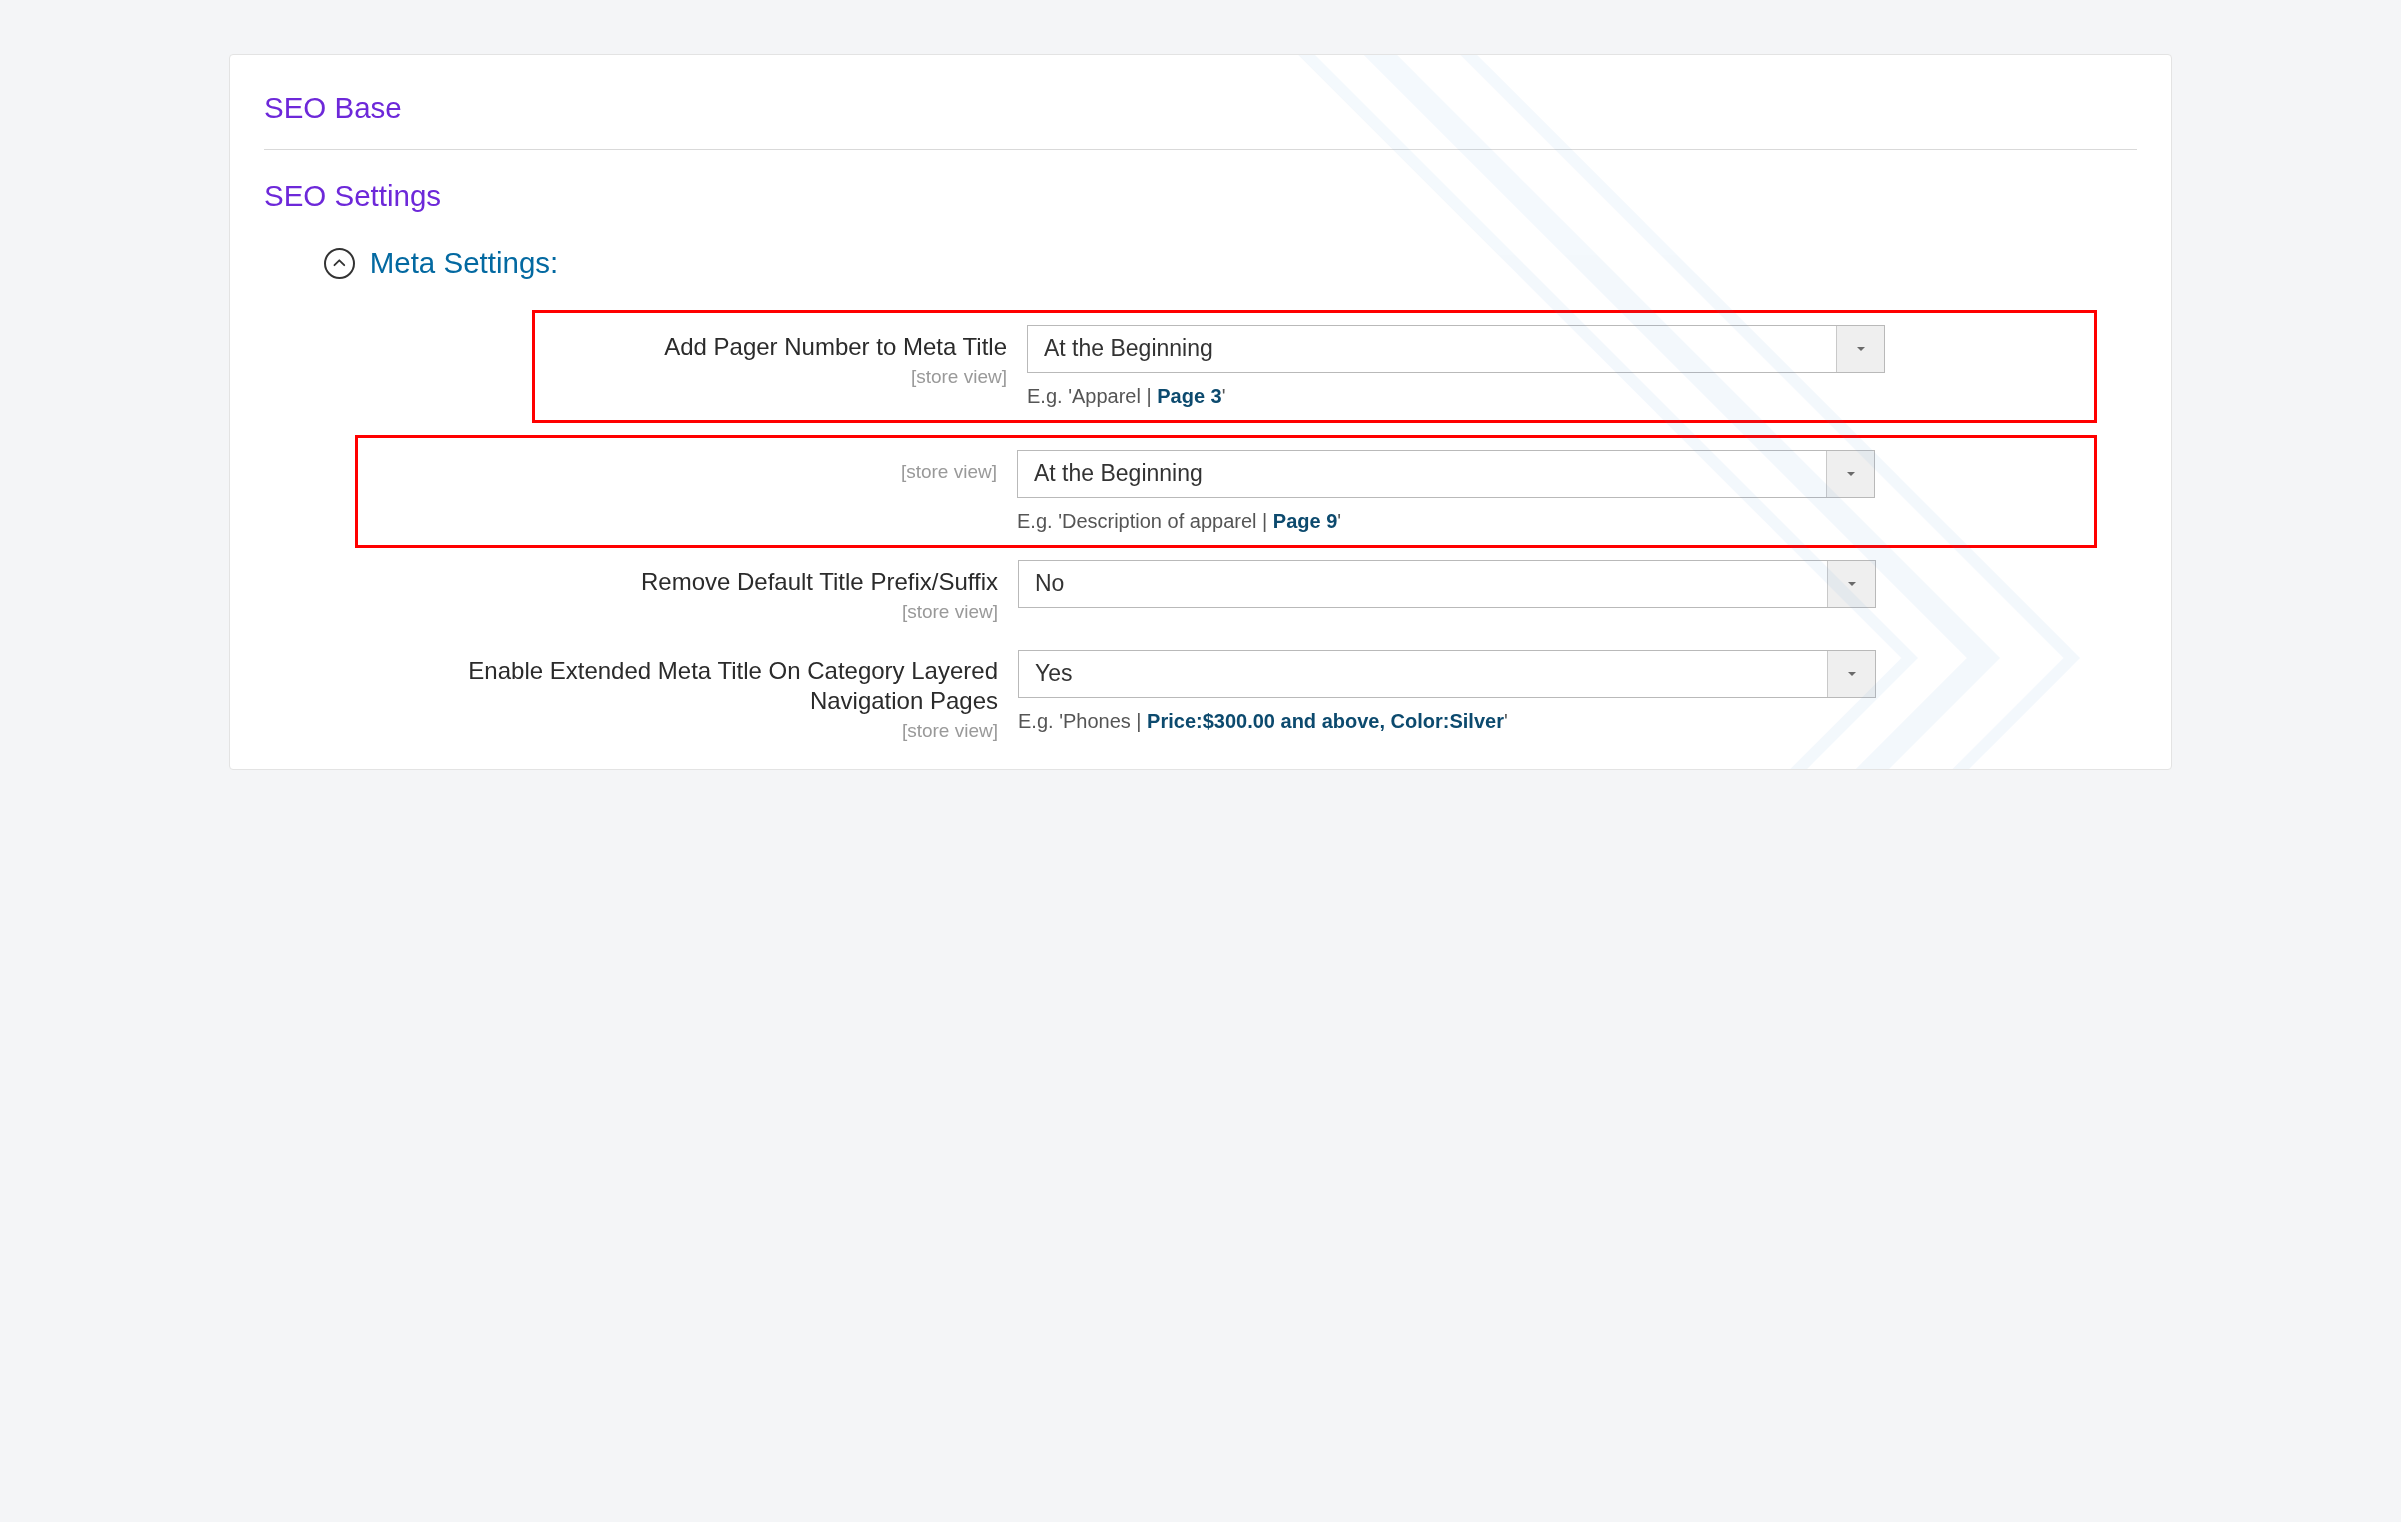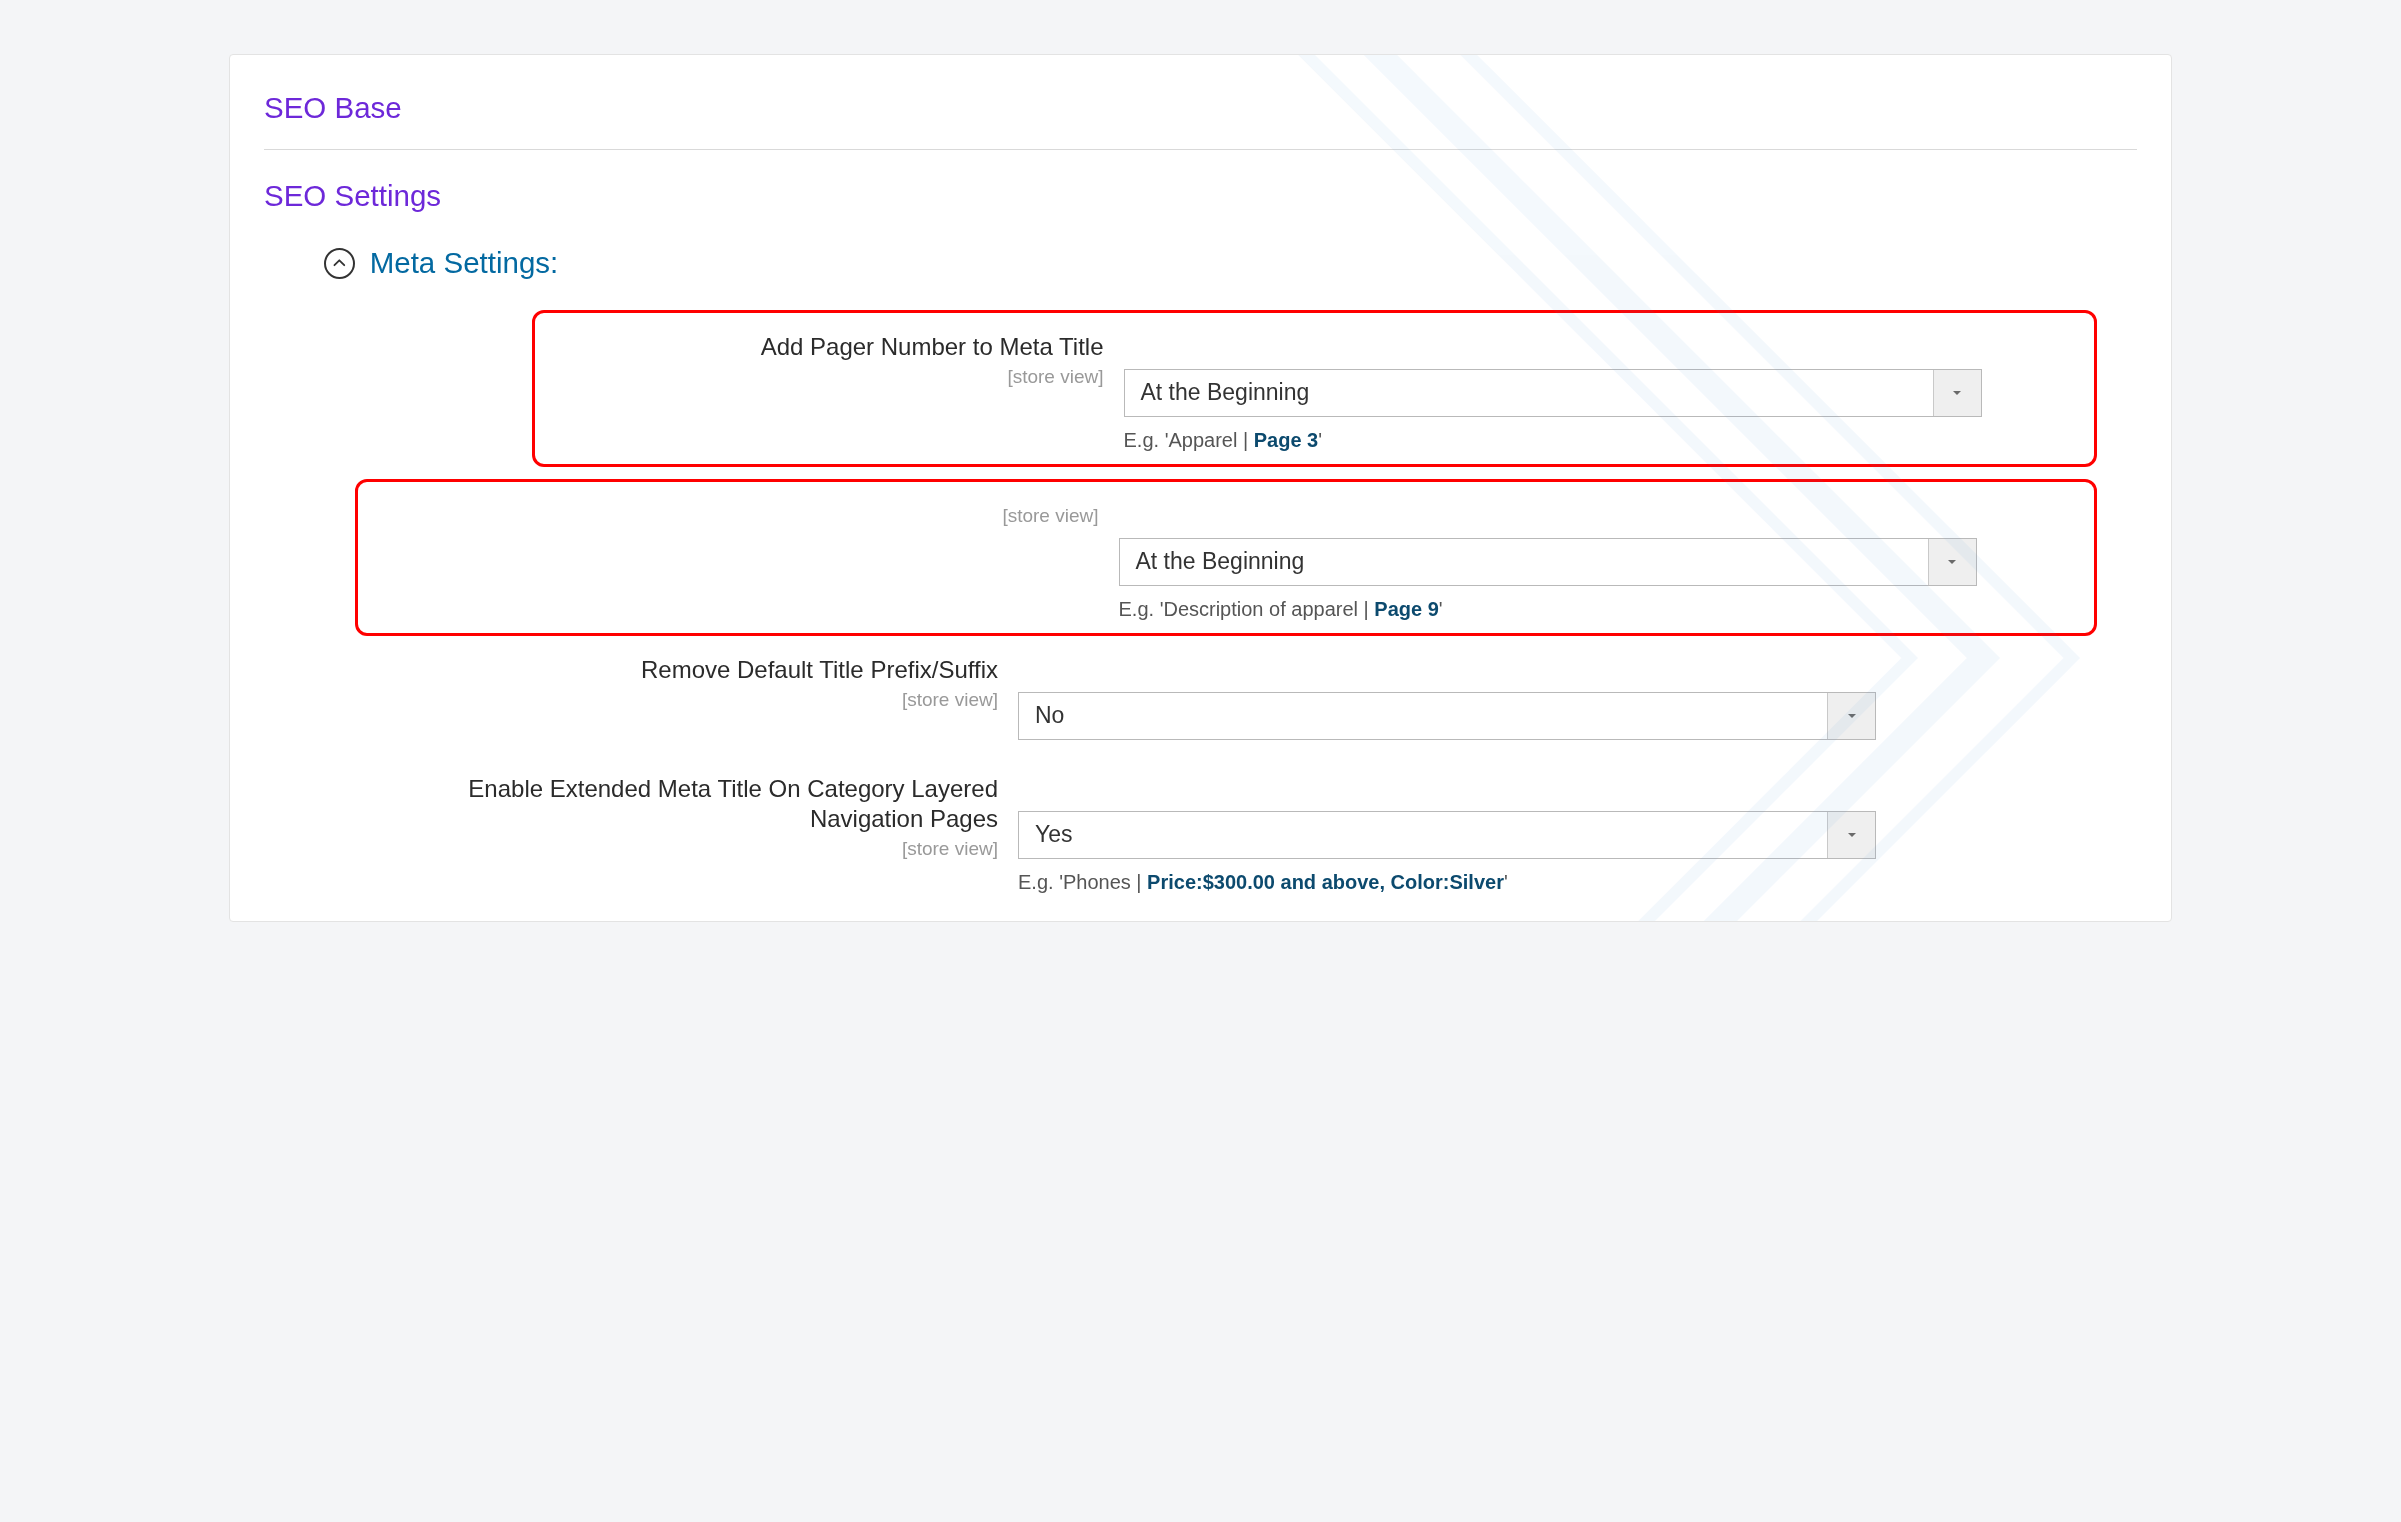--- a/index.html
+++ b/index.html
@@ -67,22 +67,21 @@
   .field-row {
     display: flex;
     align-items: flex-start;
     margin-bottom: 27px;
     gap: 20px;
   }
   .field-row.highlight {
     border: 3.4px solid #ff0000;
     padding: 12px 16px;
     margin-bottom: 12px;
-    border-radius: 12px;
-    justify-content: center;
+    border-radius: 0;
   }
   .highlight-1 { margin-left: 241px; margin-right: 40px; }
   .highlight-2 { margin-left: 64px; margin-right: 40px; }
   .label-col {
     flex: 0 0 auto;
     text-align: right;
     padding-top: 6.7px;
   }
   .label-col.w1 { width: 456px; }
   .label-col.w2 { width: 623px; }
@@ -106,21 +105,20 @@
     height: 48px;
     border: 0.7px solid #b9b9b9;
     background: #fff;
     display: flex;
     align-items: center;
     justify-content: space-between;
     padding: 0 0 0 16px;
     font-size: 23px;
     color: #333;
     cursor: pointer;
-    margin-top: 44px;
   }
   .select .sel-btn {
     width: 48px;
     height: 100%;
     border-left: 0.7px solid #c9c9c9;
     background: #efefef;
     display: flex;
     align-items: center;
     justify-content: center;
   }

